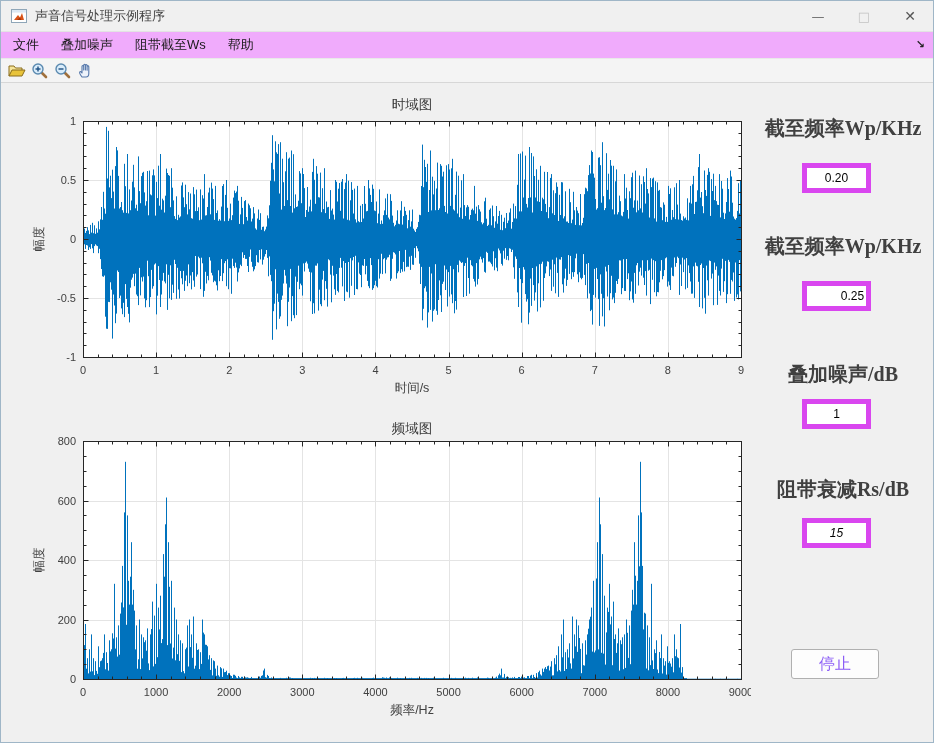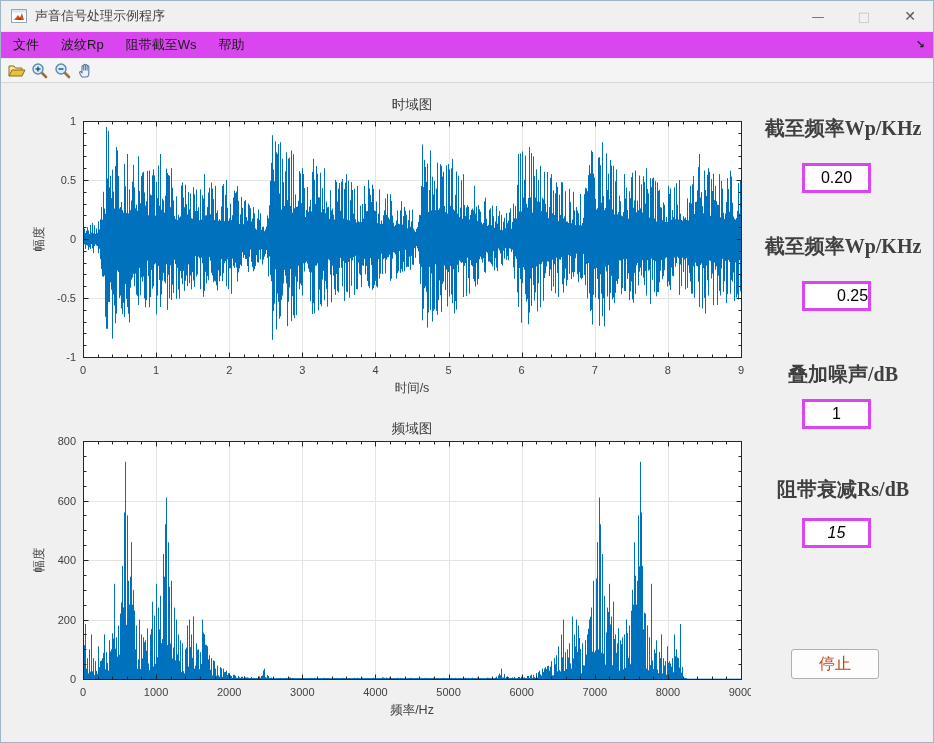--- a/index.html
+++ b/index.html
@@ -19,21 +19,21 @@
   .win-btn {
     width:46px; height:30px; display:flex; align-items:center; justify-content:center;
     font-size:13px; color:#666; background:transparent; border:none; cursor:default;
     font-family:"DejaVu Sans",sans-serif;
   }
   .win-btn.max { color:#c3c3c3; }
   .win-btn.close { color:#555; font-size:14px; }
   
   .menubar {
     position:absolute; left:0; top:30px; width:100%; height:27px;
-    background:#d946ef; border-top:1px solid #e3e3e3; display:flex; align-items:center;
+    background:#f0abfc; border-top:1px solid #e3e3e3; display:flex; align-items:center;
   }
   .menu-item { font-size:13px; color:#1a1a1a; padding:5px 10px; margin-left:2px; }
   .menu-item:first-child { margin-left:2px; }
   .menu-overflow {
     position:absolute; right:8px; top:6px; font-size:11px; color:#222; font-weight:bold;
   }
   
   .toolbar {
     position:absolute; left:0; top:57px; width:100%; height:25px;
     background:#f4f4f4; border-top:1px solid #e9e9e9; border-bottom:1px solid #d7d7d7;
@@ -44,27 +44,27 @@
   .client { position:absolute; left:0; top:82px; width:934px; height:661px; background:#f0f0f0; }
   .chart-svg { position:absolute; }
   
   .panel-label {
     position:absolute; left:752px; width:180px; text-align:center;
     font-size:20px; font-weight:bold; color:#404040;
     font-family:"Liberation Serif","Liberation Sans",sans-serif;
   }
   .panel-input {
     position:absolute; left:801px; width:69px; height:30px;
-    border:3px solid #d946ef; background:#fff; text-align:center;
-    font-size:16px; color:#000; font-family:"Liberation Sans",sans-serif;
+    border:5px solid #d946ef; background:#fff; text-align:center;
+    font-size:12px; color:#000; font-family:"Liberation Sans",sans-serif;
   }
   .stop-btn {
     position:absolute; left:790px; top:648px; width:88px; height:30px;
     background:#fdfdfd; border:1px solid #b0b0b0; border-radius:3px;
-    font-size:16px; color:#c2410c; font-family:"Liberation Sans",sans-serif;
+    font-size:16px; color:#8b5cf6; font-family:"Liberation Sans",sans-serif;
   }
 </style>
 </head>
 <body>
 
 <div class="window">
 
   <div class="titlebar">
     <svg class="app-icon" viewBox="0 0 16 14">
       <rect x="0.5" y="0.5" width="15" height="13" fill="#ffffff" stroke="#8fa6b8"></rect>
@@ -75,21 +75,21 @@
     <span class="title-text">声音信号处理示例程序</span>
     <div class="win-controls">
       <button class="win-btn">—</button>
       <button class="win-btn max">□</button>
       <button class="win-btn close">✕</button>
     </div>
   </div>
 
   <div class="menubar">
     <span class="menu-item">文件</span>
-    <span class="menu-item">波纹Rp</span>
+    <span class="menu-item">叠加噪声</span>
     <span class="menu-item">阻带截至Ws</span>
     <span class="menu-item">帮助</span>
     <span class="menu-overflow">↘</span>
   </div>
 
   <div class="toolbar">
     <span class="tool-btn">
       <svg width="18" height="15" viewBox="0 0 18 15">
         <path d="M1 13 L1 3 L6 3 L7.5 5 L14 5 L14 7" fill="#f6e59a" stroke="#8a6d1d"></path>
         <path d="M1 13 L4 7 L17 7 L14 13 Z" fill="#e8c33a" stroke="#8a6d1d"></path>

